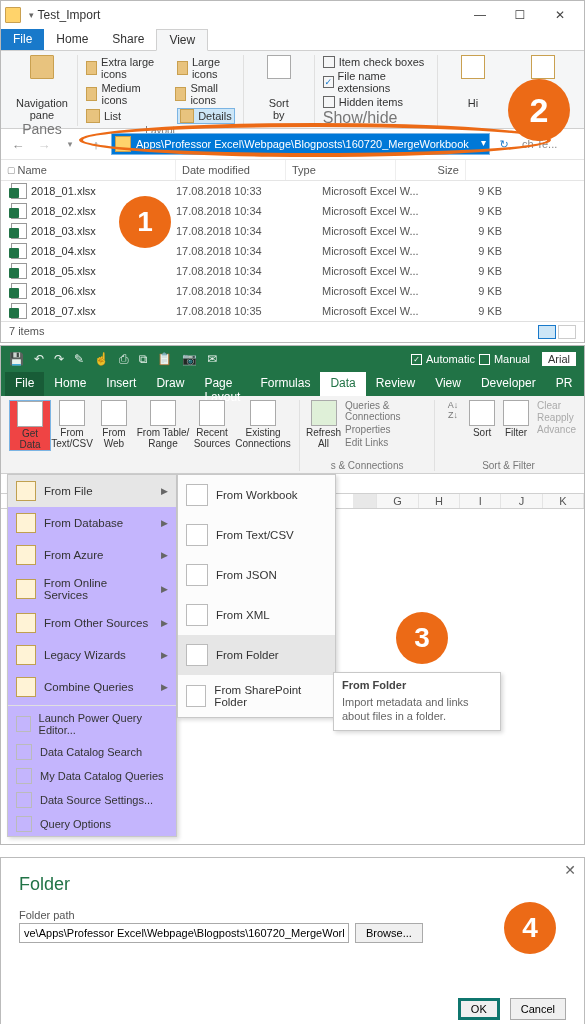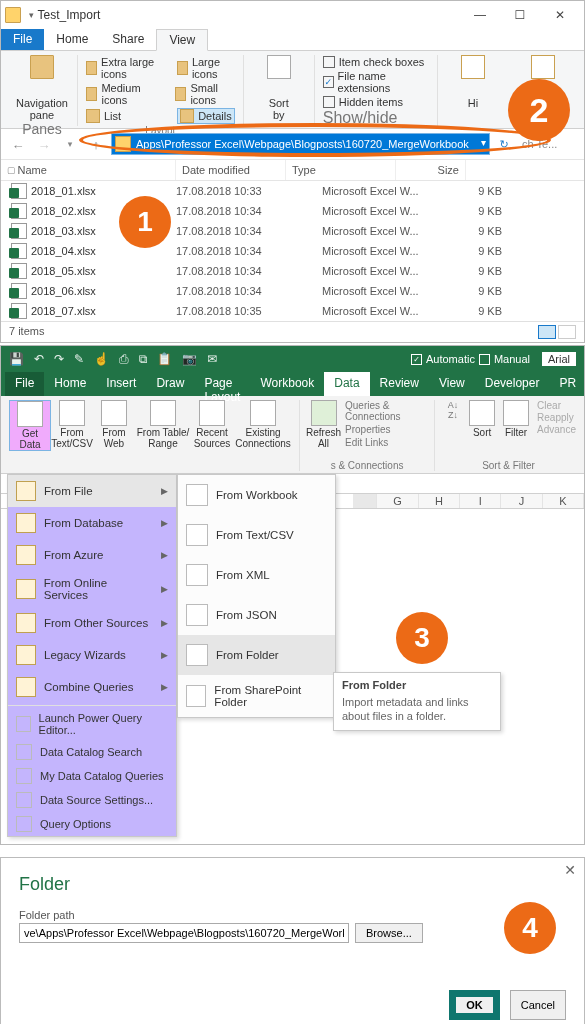--- a/index.html
+++ b/index.html
@@ -77,21 +77,21 @@
 .xl-tabs { background: #217346; display: flex; height: 24px; padding: 0 4px; }
 .xl-tab { padding: 4px 10px; color: #fff; font-size: 12px; }
 .xl-tab.file { background: #185c37; }
 .xl-tab.act { background: #fff; color: #217346; }
 
 .xl-ribbon { background: #f3f3f3; display: flex; padding: 4px 2px 2px; border-bottom: 1px solid #d0d0d0; height: 78px; }
 .xl-group { border-right: 1px solid #e0e0e0; padding: 0 6px; display: flex; flex-direction: column; }
 .xl-group .label { text-align: center; font-size: 10px; color: #777; margin-top: auto; padding-top: 2px; }
 .xl-bigbtn { display: flex; flex-direction: column; align-items: center; width: 42px; font-size: 10px; text-align: center; line-height: 1.1; }
 .xl-bigbtn .ic { width: 26px; height: 26px; margin-bottom: 1px; background: #fff; border: 1px solid #aaa; position: relative; }
-.xl-bigbtn.sel { background: #f0abfc; border: 1px solid #7bb4e3; }
+.xl-bigbtn.sel { background: #ef4444; border: 1px solid #7bb4e3; }
 .xl-row { display: flex; }
 
 .xl-grid-area { position: relative; background: #fff; }
 .namebox { display: flex; border-bottom: 1px solid #d0d0d0; height: 20px; }
 .namebox .nb { width: 72px; border-right: 1px solid #d0d0d0; padding: 2px 4px; font-size: 11px; }
 .namebox .fx { width: 18px; text-align: center; color: #888; font-size: 11px; font-style: italic; }
 .col-hdrs { display: flex; border-bottom: 1px solid #d0d0d0; }
 .col-hdrs > div { width: 44px; text-align: center; border-right: 1px solid #e4e4e4; color: #555; font-size: 11px; padding: 1px 0; background: #f7f7f7; }
 .col-hdrs > div:first-child { width: 26px; background: #e8e8e8; }
 
@@ -118,21 +118,21 @@
 
 
 .dlg { border: 1px solid #bbb; background: #fff; margin-top: 12px; padding: 16px 18px 12px; position: relative; height: 176px; }
 .dlg .close { position: absolute; top: 4px; right: 8px; color: #666; font-size: 14px; }
 .dlg-title { font-size: 18px; color: #217346; font-weight: 400; margin-bottom: 14px; }
 .dlg-label { font-size: 11px; color: #555; margin-bottom: 2px; }
 .dlg-row { display: flex; gap: 6px; margin-bottom: 14px; }
 .dlg-input { flex: 1; max-width: 330px; border: 1px solid #aaa; padding: 3px 4px; font-size: 11px; background: #fff; }
 .dlg-btn { border: 1px solid #aaa; background: #f0f0f0; padding: 2px 10px; font-size: 11px; }
 .dlg-actions { position: absolute; right: 18px; bottom: 12px; display: flex; gap: 10px; }
-.dlg-actions .dlg-btn.ok { border: 7px solid #0f766e; font-weight: bold; }
+.dlg-actions .dlg-btn.ok { border: 3px solid #0f766e; }
 .b4 { right: 28px; top: 44px; }
 
 
 .folder-ic { background: #ffd36b; border: 1px solid #c9a050; border-radius: 1px; }
 </style>
 </head>
 <body>
 
 <div class="explorer">
   <div class="exp-titlebar">
@@ -331,21 +331,21 @@
       <span style="background:#fff;color:#333;padding:1px 6px;margin-left:8px">Arial</span>
     </div>
   </div>
 
   <div class="xl-tabs" id="xl-tabs">
       <div class="xl-tab file">File</div>
       <div class="xl-tab">Home</div>
       <div class="xl-tab">Insert</div>
       <div class="xl-tab">Draw</div>
       <div class="xl-tab">Page Layout</div>
-      <div class="xl-tab">Workbook</div>
+      <div class="xl-tab">Formulas</div>
       <div class="xl-tab act">Data</div>
       <div class="xl-tab">Review</div>
       <div class="xl-tab">View</div>
       <div class="xl-tab">Developer</div>
       <div class="xl-tab">PR</div>
     </div>
 
   <div class="xl-ribbon">
     <div class="xl-group">
       <div class="xl-row">
@@ -500,25 +500,25 @@
         <div class="mi">
           <span class="mic"></span>
           <span>From Workbook</span>
         </div>
         <div class="mi">
           <span class="mic"></span>
           <span>From Text/CSV</span>
         </div>
         <div class="mi">
           <span class="mic"></span>
+          <span>From JSON</span>
+        </div>
+        <div class="mi">
+          <span class="mic"></span>
           <span>From XML</span>
-        </div>
-        <div class="mi">
-          <span class="mic"></span>
-          <span>From JSON</span>
         </div>
         <div class="mi hi">
           <span class="mic"></span>
           <span>From Folder</span>
         </div>
         <div class="mi">
           <span class="mic"></span>
           <span>From SharePoint Folder</span>
         </div>
       </div>

